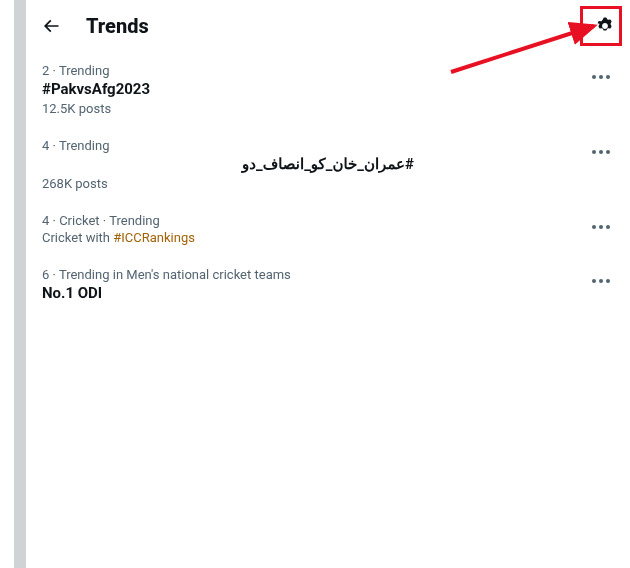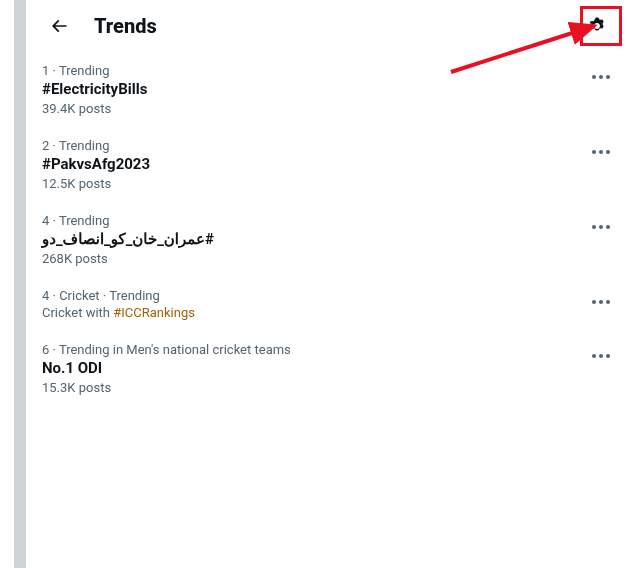--- a/index.html
+++ b/index.html
@@ -21,21 +21,21 @@
     }
     .container {
       margin-left: 26px;
       height: 100%;
       background: #fff;
       position: relative;
     }
     .header {
       display: flex;
       align-items: center;
-      padding: 10px 16px;
+      padding: 10px 8px;
       height: 52px;
     }
     .back-btn {
       width: 34px;
       height: 34px;
       display: flex;
       align-items: center;
       justify-content: center;
       border-radius: 50%;
       cursor: pointer;
@@ -92,21 +92,21 @@
       margin-bottom: 2px;
     }
     .trend-topic {
       font-size: 15px;
       font-weight: 700;
       color: #0f1419;
       margin-bottom: 3px;
     }
     .trend-topic.rtl {
       direction: rtl;
-      text-align: left;
+      text-align: center;
       margin-top: 2px;
     }
     .trend-posts {
       font-size: 13px;
       color: #536471;
     }
     .trend-with {
       font-size: 13px;
       color: #536471;
     }
@@ -164,32 +164,20 @@
     <defs>
       <marker id="arrowhead" markerWidth="8" markerHeight="8" refX="6" refY="3" orient="auto">
         <polygon points="0 0, 7 3, 0 6" fill="#e81123"></polygon>
       </marker>
     </defs>
     <line x1="5" y1="50" x2="148" y2="4" stroke="#e81123" stroke-width="4" marker-end="url(#arrowhead)"></line>
   </svg>
 
   <div class="trend-list" id="trend-list">
       <div class="trend-item">
-        <div class="trend-meta">1 · Trending</div>
-        <div class="trend-topic">#ElectricityBills</div>
-        <div class="trend-posts">39.4K posts</div>
-        <div class="more-btn">
-          <div class="dots">
-            <span></span>
-            <span></span>
-            <span></span>
-          </div>
-        </div>
-      </div>
-      <div class="trend-item">
         <div class="trend-meta">2 · Trending</div>
         <div class="trend-topic">#PakvsAfg2023</div>
         <div class="trend-posts">12.5K posts</div>
         <div class="more-btn">
           <div class="dots">
             <span></span>
             <span></span>
             <span></span>
           </div>
         </div>
@@ -213,21 +201,20 @@
           <div class="dots">
             <span></span>
             <span></span>
             <span></span>
           </div>
         </div>
       </div>
       <div class="trend-item">
         <div class="trend-meta">6 · Trending in Men's national cricket teams</div>
         <div class="trend-topic">No.1 ODI</div>
-        <div class="trend-posts">15.3K posts</div>
         <div class="more-btn">
           <div class="dots">
             <span></span>
             <span></span>
             <span></span>
           </div>
         </div>
       </div>
     </div>
 

